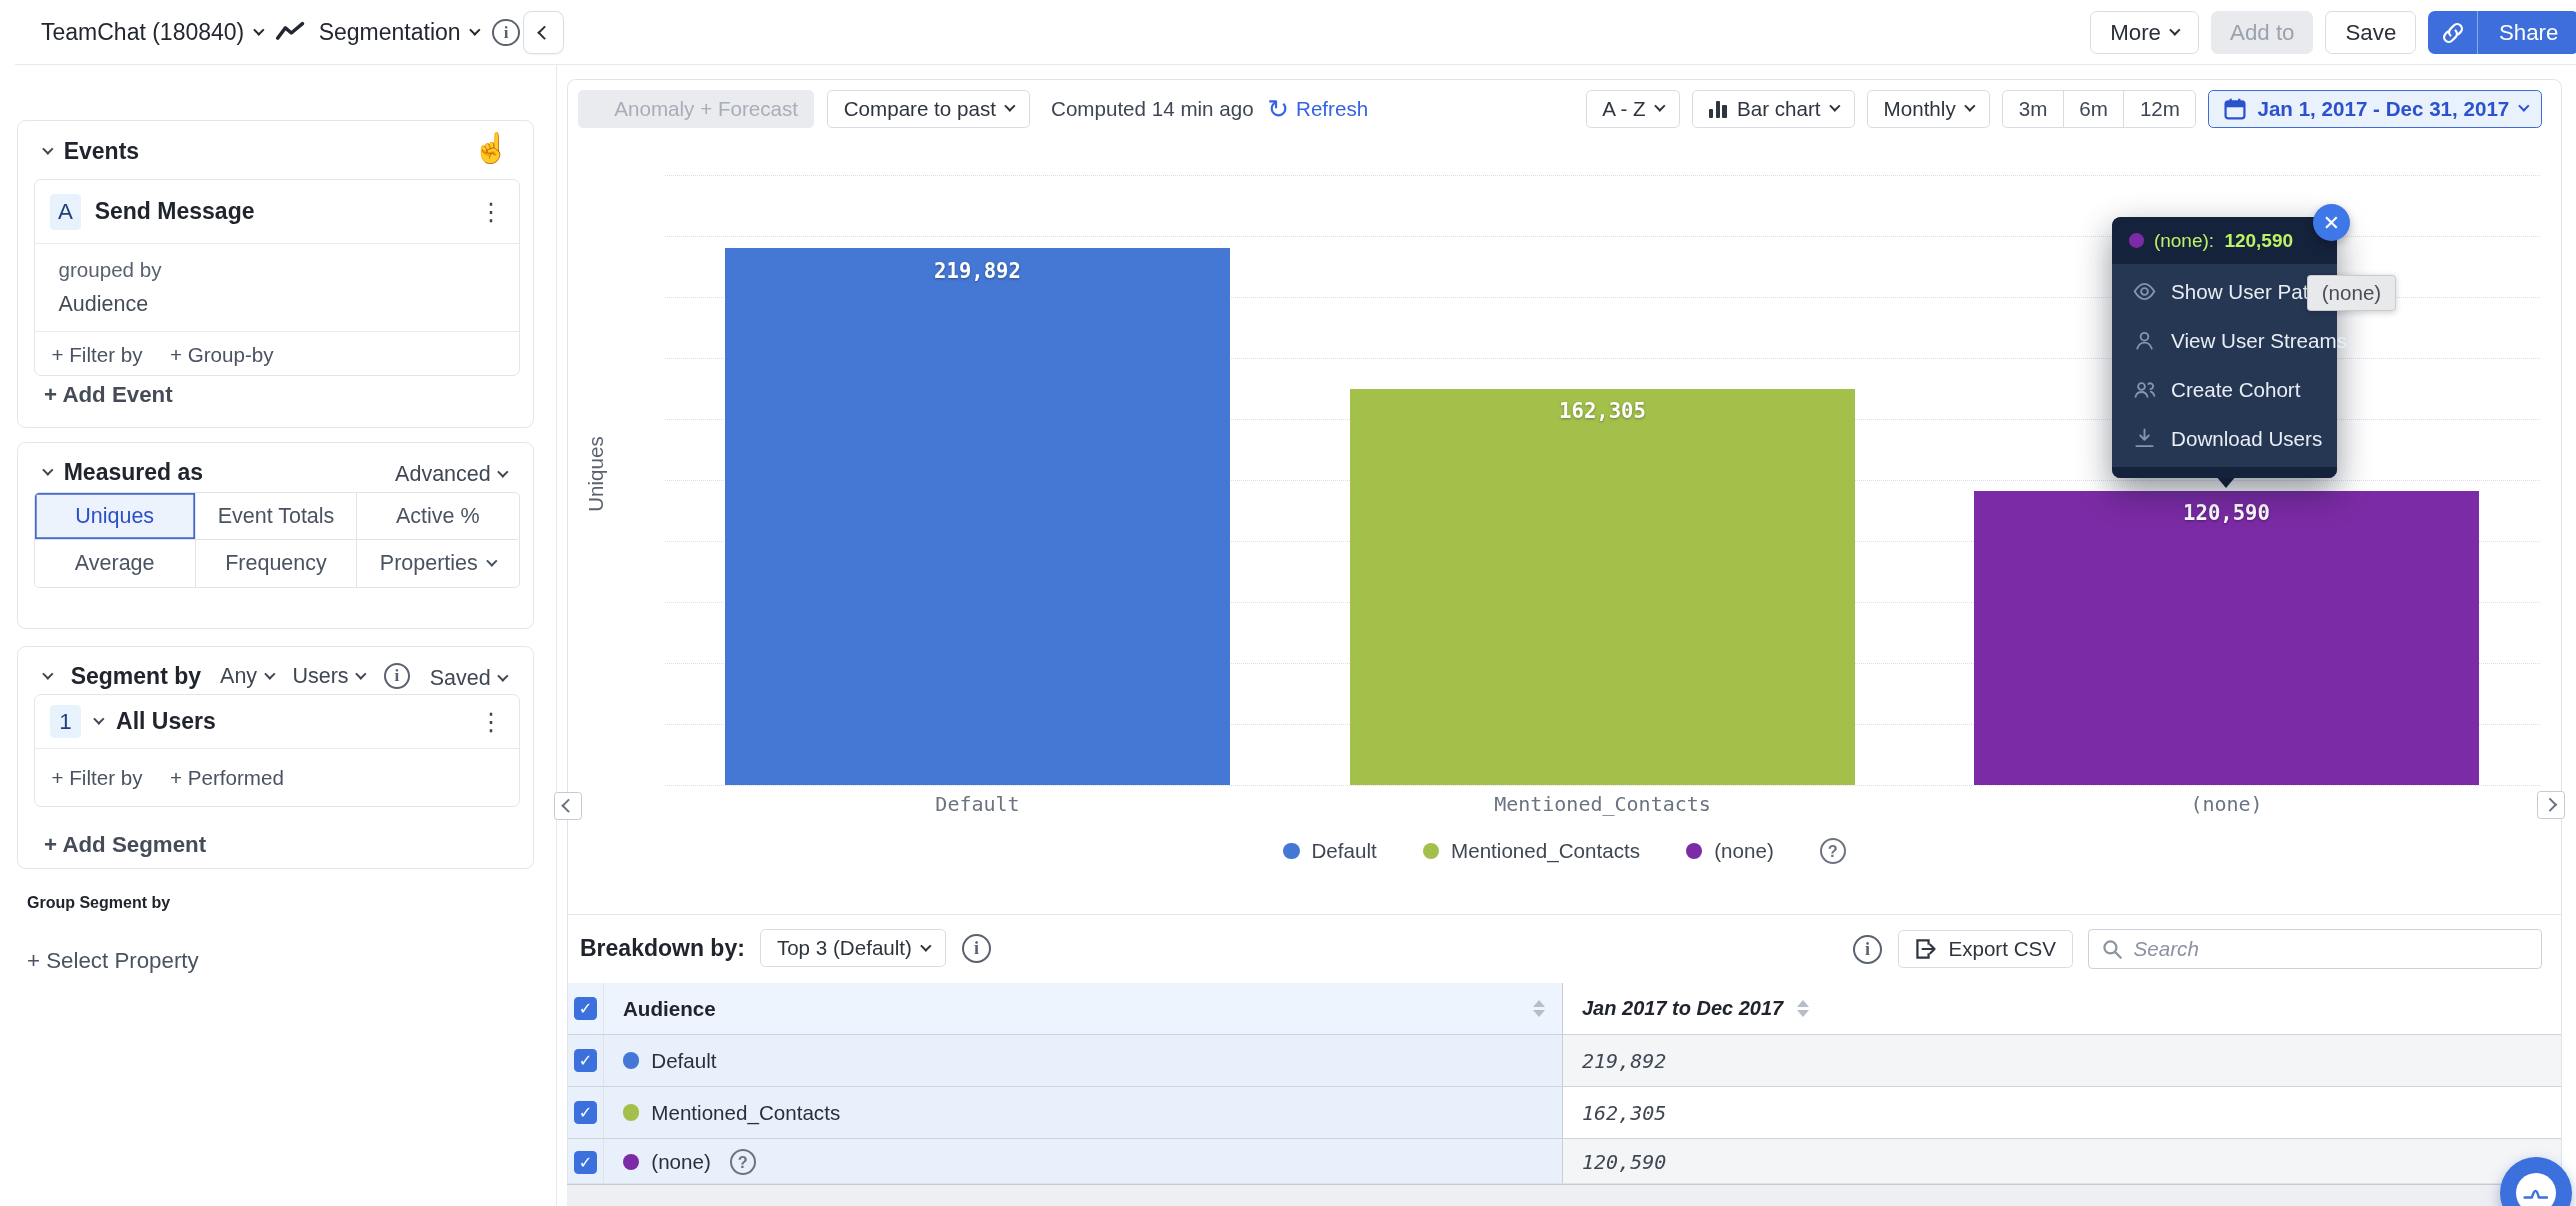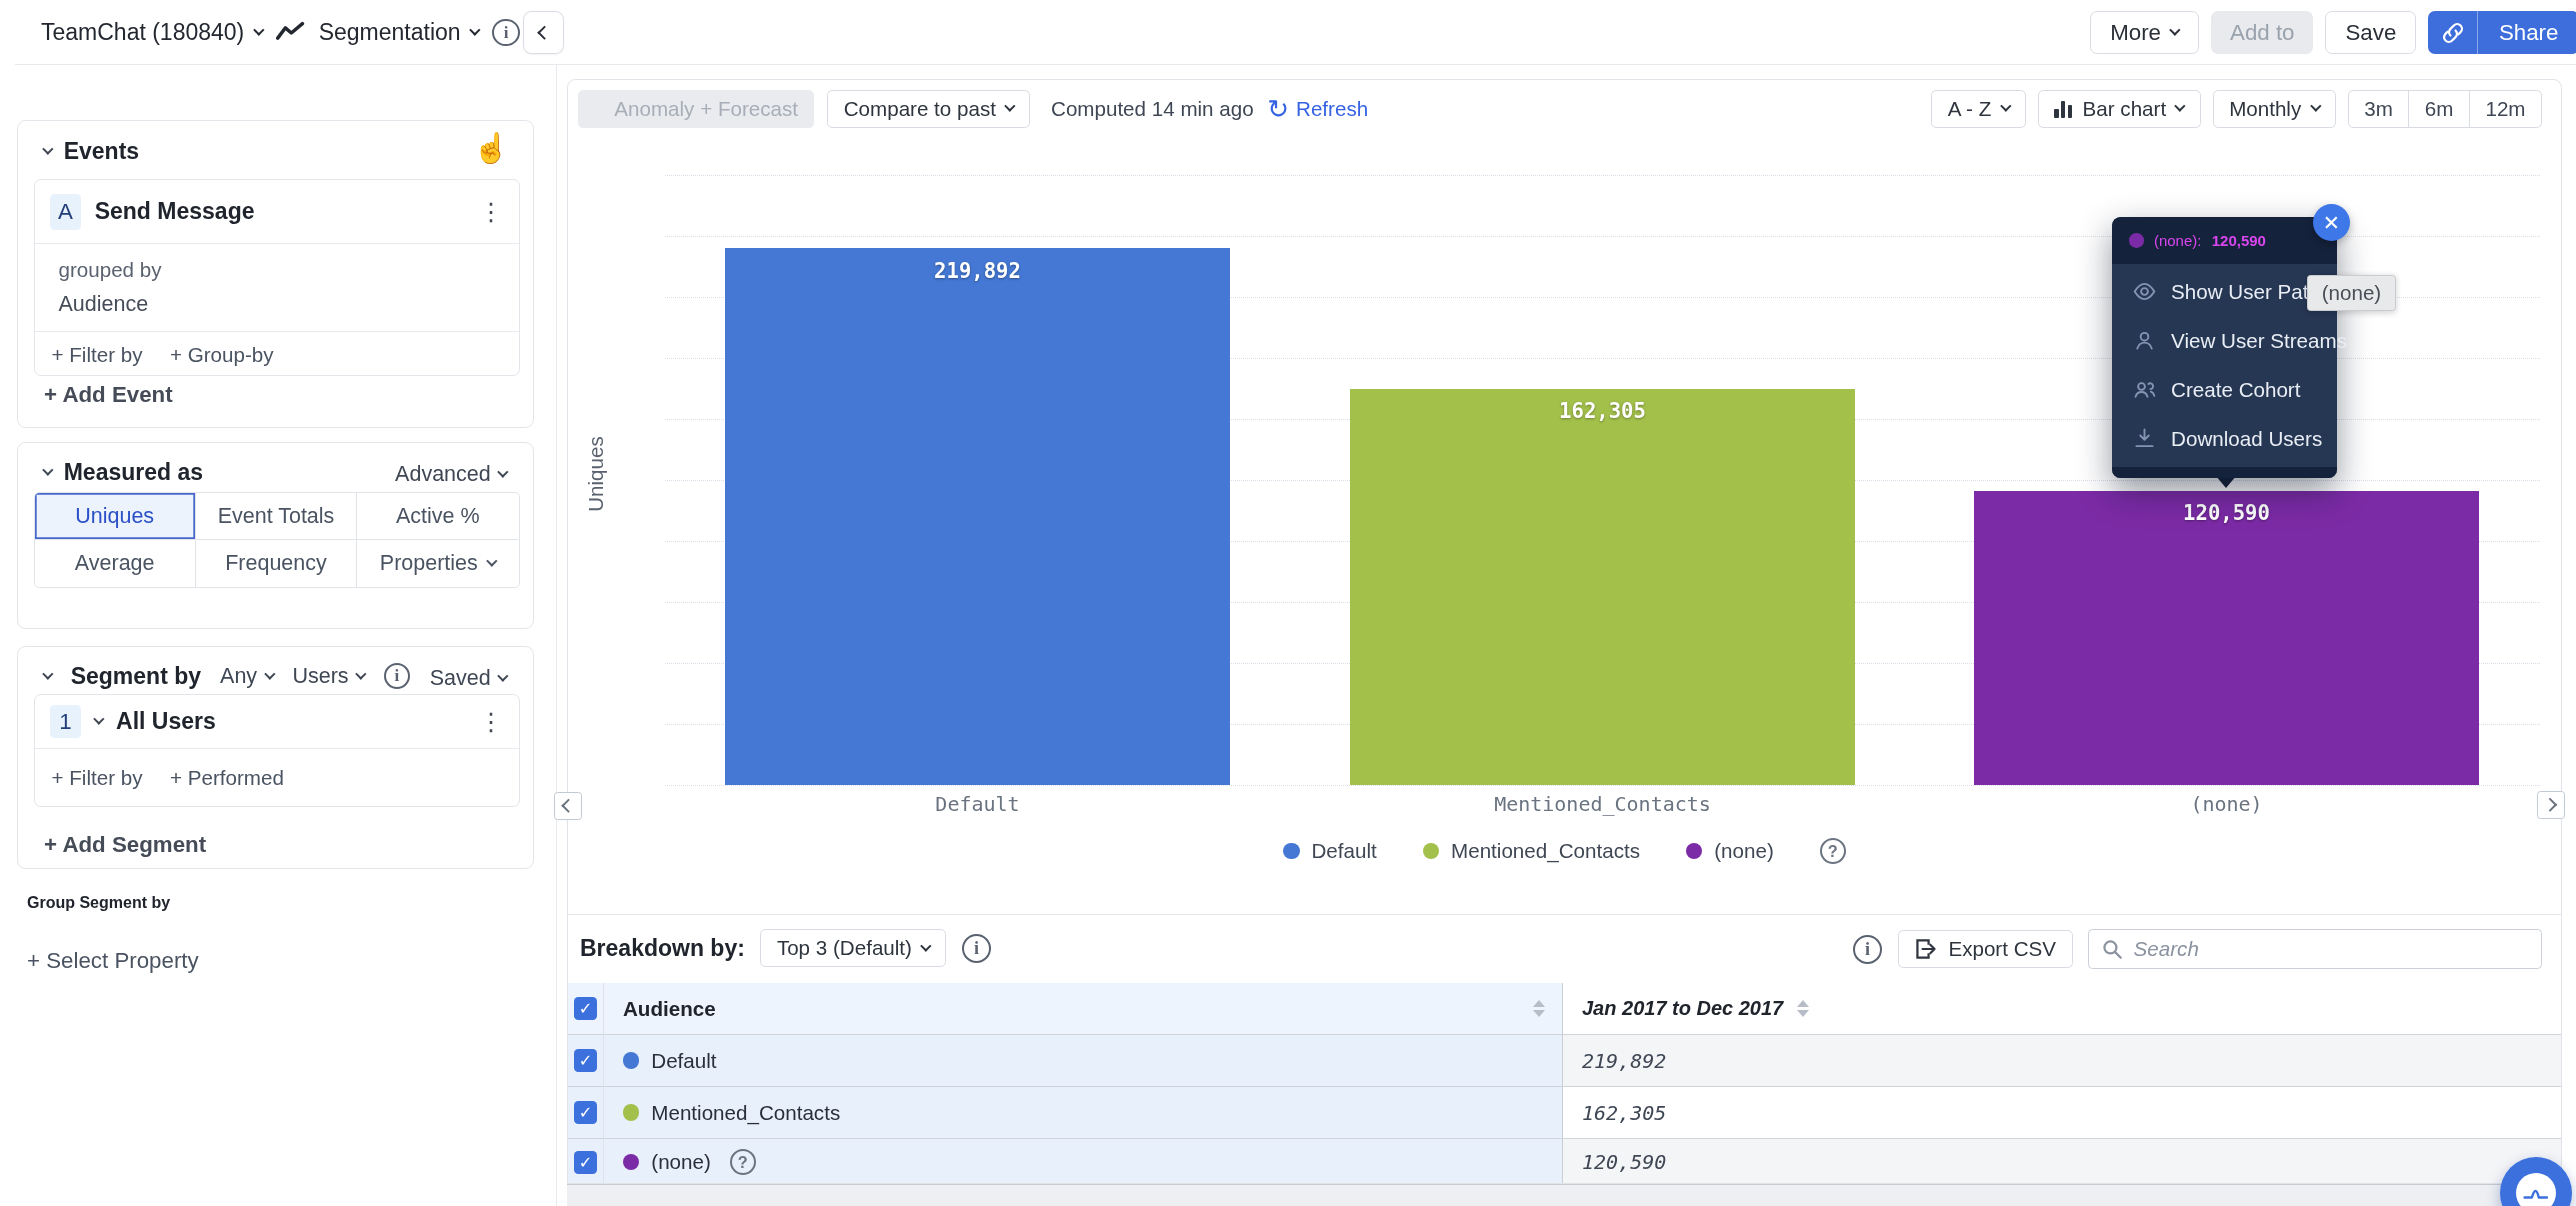--- a/index.html
+++ b/index.html
@@ -105,21 +105,21 @@
   .hdr-val { background:#fff; font-family:"Liberation Sans",sans-serif; font-weight:bold; color:#20242c; gap:13.7px; }
   .checkbox { width:23px; height:23px; background:#3b70dd; border-radius:4.3px; color:#fff; font-size:16.3px; display:flex; align-items:center; justify-content:center; cursor:pointer; }
   .sort { display:flex; flex-direction:column; gap:2.6px; cursor:pointer; }
   .sort i { display:block; width:0; height:0; border-left:6px solid transparent; border-right:6px solid transparent; }
   .sort .up { border-bottom:7.7px solid #b7bdc7; }
   .sort .dn { border-top:7.7px solid #b7bdc7; }
   .bottom-strip { position:absolute; left:567px; top:1184px; width:1995px; height:22.3px; background:#edeff2; border-top:0.9px solid #c6cad1; }
 
   
   .popup { position:absolute; left:2112px; top:217px; width:225px; background:#263754; border-radius:8.6px; box-shadow:0 13.7px 34px rgba(10,20,40,.45); z-index:40; }
-  .popup-hd { height:47px; background:#15223c; border-radius:8.6px 8.6px 0 0; display:flex; align-items:center; gap:10.3px; padding:18px 17px; color:#d946ef; font-size:15px; white-space:nowrap; }
+  .popup-hd { height:47px; background:#15223c; border-radius:8.6px 8.6px 0 0; display:flex; align-items:center; gap:10.3px; padding:18px 17px; color:#bef264; font-size:19px; white-space:nowrap; }
   .popup-hd b { font-weight:bold; }
   .p-items { padding:3.4px 0; }
   .p-item { height:49px; display:flex; align-items:center; gap:15.5px; padding:0 20.6px; color:#e9edf4; font-size:20.6px; cursor:pointer; white-space:nowrap; }
   .p-item svg { flex:none; }
   .popup-ft { height:11.2px; background:#15223c; border-radius:0 0 8.6px 8.6px; }
   .popup-arrow { position:absolute; left:2210px; top:469px; width:0; height:0; border:16.3px solid transparent; border-top:19px solid #15223c; z-index:39; }
   .popup-close { position:absolute; left:2313px; top:204px; width:37px; height:37px; border-radius:50%; background:#3e78e8; color:#fff; display:flex; align-items:center; justify-content:center; font-size:20.6px; box-shadow:0 3.4px 8.6px rgba(0,0,0,.25); z-index:42; cursor:pointer; }
   .chip { position:absolute; left:2307px; top:275px; height:36px; padding:0 13.7px; background:#e8e9eb; border:0.9px solid #c9cbce; border-radius:3.4px; color:#4a4f57; font-size:20.6px; display:flex; align-items:center; z-index:45; box-shadow:0 1.7px 6.9px rgba(0,0,0,.18); }
 
   
@@ -300,20 +300,30 @@
       </button>
       <button class="tbtn">
         <span>Monthly</span>
         <span class="chv sm"></span>
       </button>
       <div class="rangegrp">
         <span>3m</span>
         <span>6m</span>
         <span>12m</span>
       </div>
+      <div class="datebtn">
+        <svg width="24" height="24" viewBox="0 0 28 28">
+            <rect x="3" y="5" width="22" height="20" rx="3" fill="none" stroke="#2b52cb" stroke-width="2.6"></rect>
+            <rect x="3" y="5" width="22" height="7" fill="#2b52cb"></rect>
+            <line x1="9" y1="2" x2="9" y2="8" stroke="#2b52cb" stroke-width="2.6"></line>
+            <line x1="19" y1="2" x2="19" y2="8" stroke="#2b52cb" stroke-width="2.6"></line>
+          </svg>
+        <span>Jan 1, 2017 - Dec 31, 2017</span>
+        <span class="chv sm"></span>
+      </div>
     </div>
 
     <div class="ylab">Uniques</div>
 
     <div class="plot">
       <div class="gridline" style="top:0"></div>
       <div class="gridline" style="top:61px"></div>
       <div class="gridline" style="top:122px"></div>
       <div class="gridline" style="top:183px"></div>
       <div class="gridline" style="top:244px"></div>

